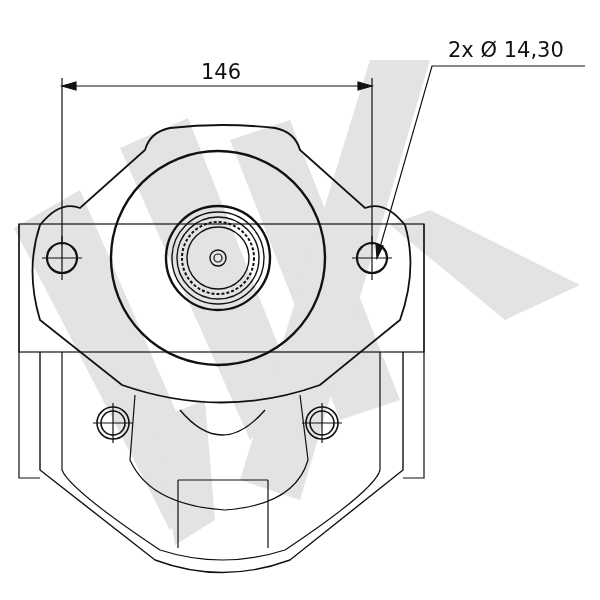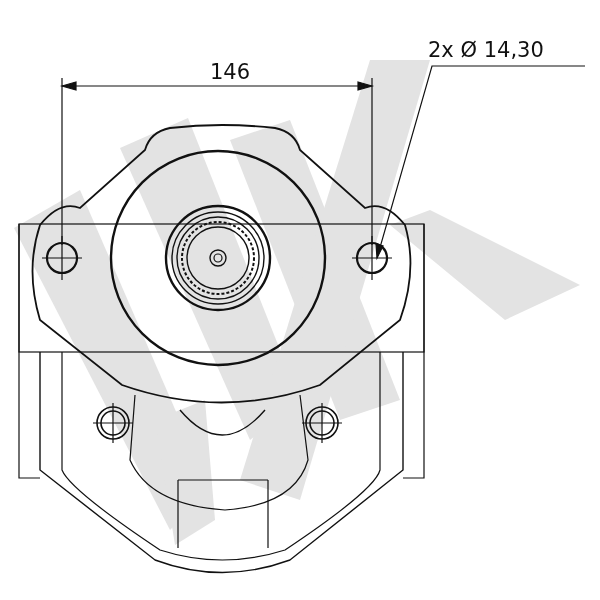--- a/index.html
+++ b/index.html
@@ -64,15 +64,15 @@
     <path d="M62 78 V245 M372 78 V245" fill="none"></path>
     <path d="M62 86 H372" fill="none"></path>
     <polygon points="62,86 76,82 76,90"></polygon>
     <polygon points="372,86 358,82 358,90"></polygon>
   </g>
   <g stroke="#111" stroke-width="1.2" fill="#111">
     <path d="M585 66 H432 L377 258" fill="none"></path>
     <polygon points="377,258 376,244 383,246"></polygon>
   </g>
 </svg>
-<div class="lbl" style="left:210px;top:60px;">146</div>
-<div class="lbl" style="left:428px;top:38px;">2x Ø 14,30</div>
+<div class="lbl" style="left:201px;top:60px;">146</div>
+<div class="lbl" style="left:448px;top:38px;">2x Ø 14,30</div>
 </div>
 
 </body></html>

